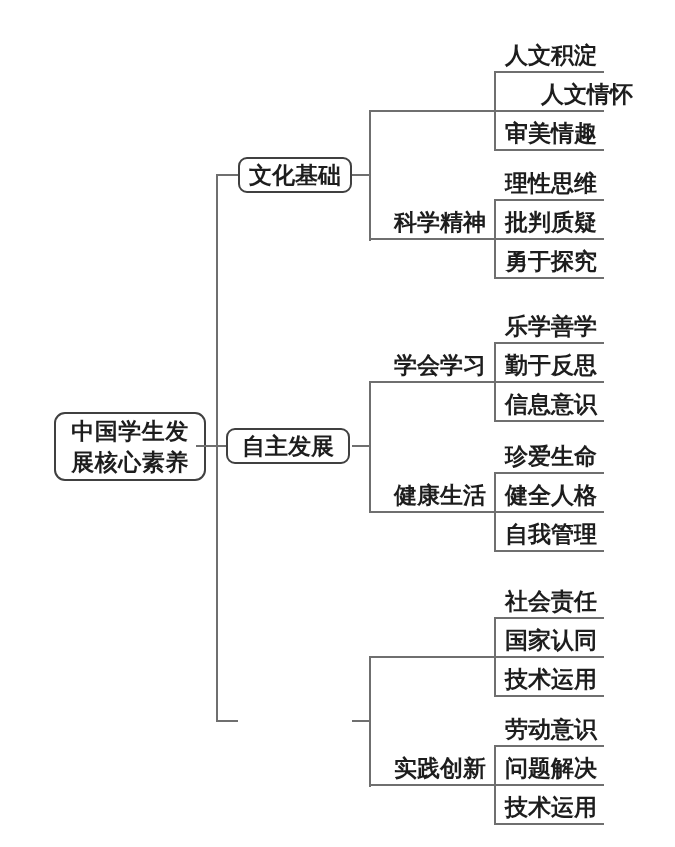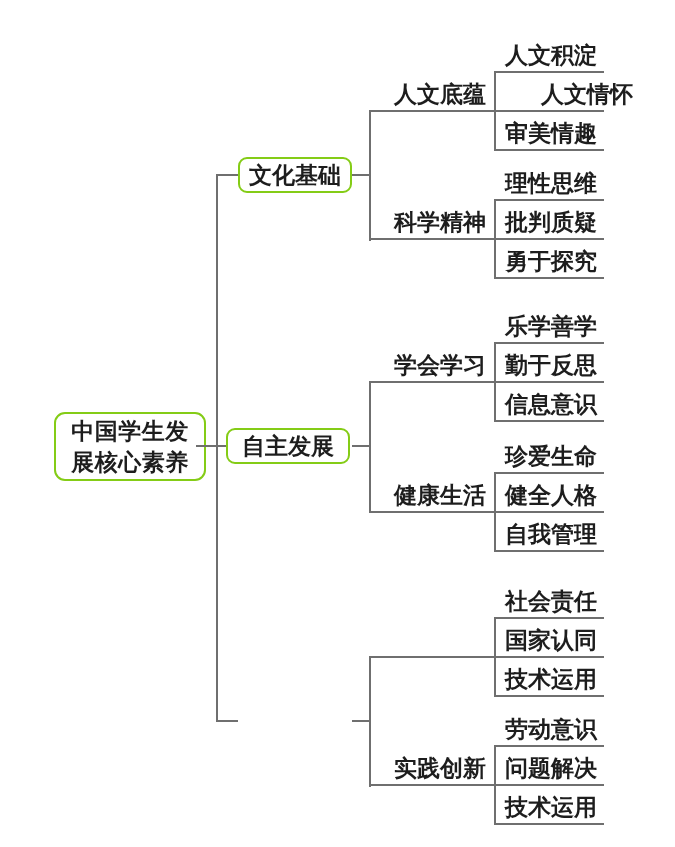--- a/index.html
+++ b/index.html
@@ -4,21 +4,21 @@
 <style>
   html,body{margin:0;padding:0;background:#ffffff;}
   .canvas{
     position:relative;width:675px;height:847px;background:#ffffff;overflow:hidden;
     font-family:"Liberation Serif","DejaVu Serif",serif;
     font-weight:700;color:#1d1d1d;
   }
   .hl{position:absolute;height:2px;background:#6f6f6f;}
   .vl{position:absolute;width:2px;background:#6f6f6f;}
   .node{
-    position:absolute;box-sizing:border-box;border:2px solid #84cc16;
+    position:absolute;box-sizing:border-box;border:2px solid #404040;
     display:flex;flex-direction:column;align-items:center;justify-content:center;
     background:#ffffff;text-align:center;
   }
   .root{border-radius:11px;font-size:23px;line-height:31px;letter-spacing:0.5px;}
   .branch{border-radius:9px;font-size:23px;}
   .glabel{position:absolute;font-size:23px;width:107px;text-align:right;white-space:nowrap;line-height:1;}
   .leaf{position:absolute;font-size:23px;white-space:nowrap;line-height:1;}
 </style>
 </head>
 <body>
@@ -38,21 +38,20 @@
   <div class="node branch" style="left:238px;top:157px;width:114px;height:36px;">
     <span>文化基础</span>
   </div>
   <div class="node branch" style="left:226px;top:428px;width:124px;height:36px;">
     <span>自主发展</span>
   </div>
 
   <div class="hl" style="left:352px;top:174px;width:18px;"></div>
   <div class="vl" style="left:369px;top:110px;height:131px;"></div>
 
-  <div class="glabel" style="left:379px;top:83px;">人文底蕴</div>
   <div class="hl" style="left:369px;top:110px;width:235px;"></div>
   <div class="vl" style="left:494px;top:71px;height:80px;"></div>
   <div class="hl" style="left:494px;top:71px;width:110px;"></div>
   <div class="hl" style="left:494px;top:149px;width:110px;"></div>
   <div class="leaf" style="left:505px;top:44px;">人文积淀</div>
   <div class="leaf" style="left:505px;top:83px;margin-left:36px;">人文情怀</div>
   <div class="leaf" style="left:505px;top:122px;">审美情趣</div>
 
   <div class="glabel" style="left:379px;top:211px;">科学精神</div>
   <div class="hl" style="left:369px;top:238px;width:235px;"></div>

